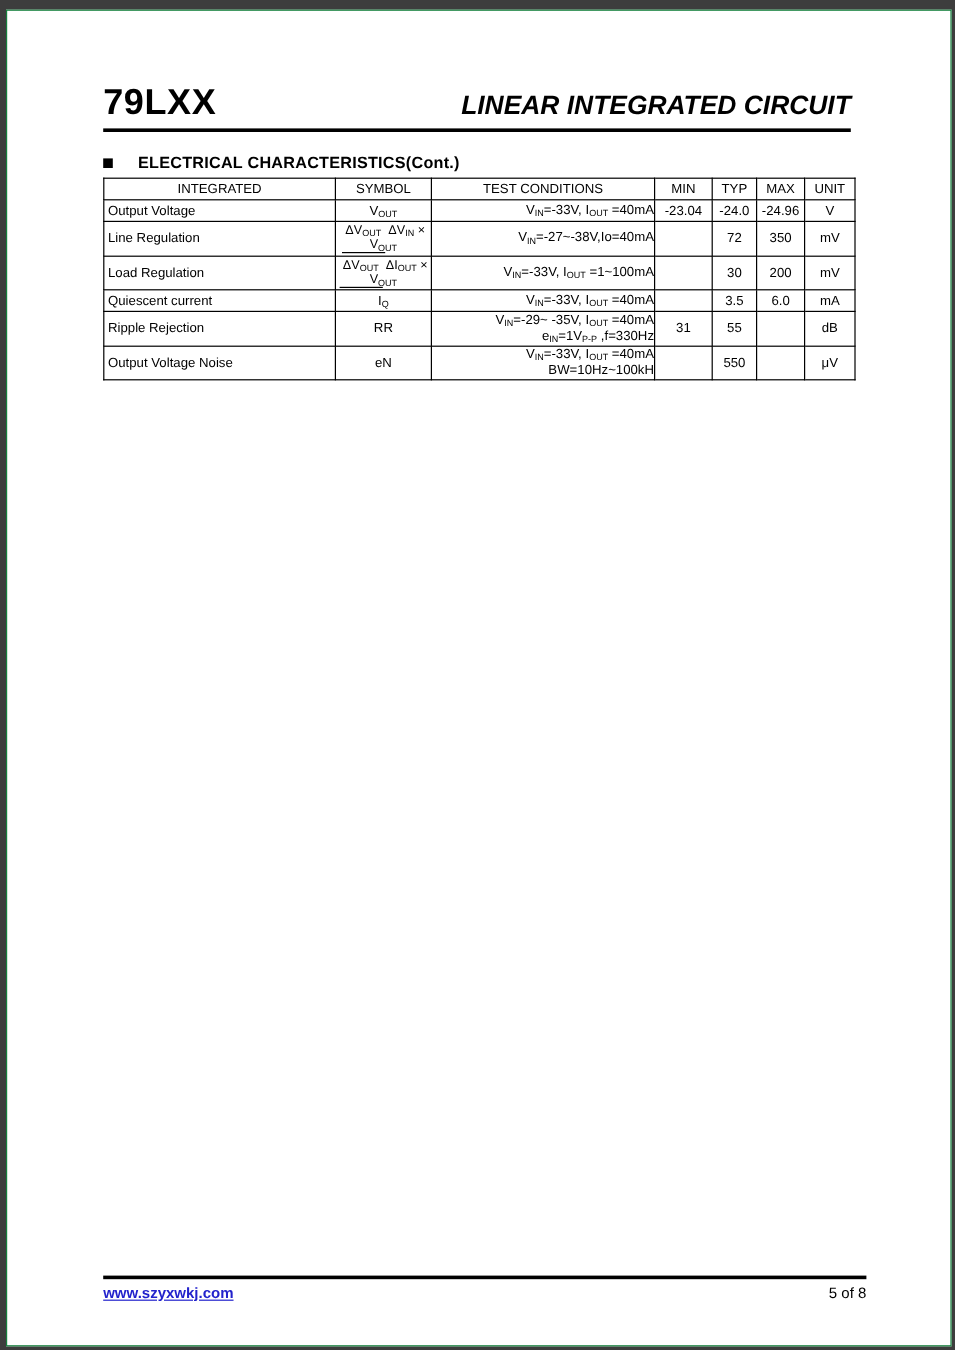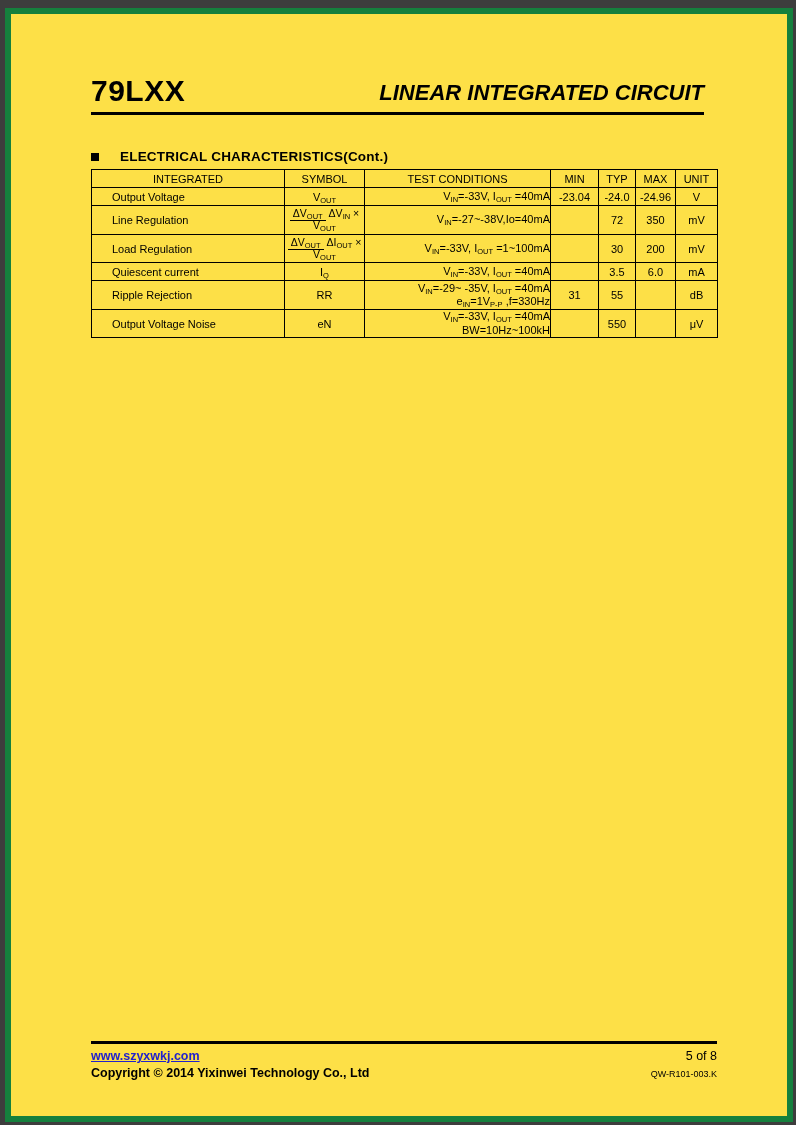--- a/index.html
+++ b/index.html
@@ -6,22 +6,22 @@
   html, body {
     width: 796px; height: 1125px;
     background: #3d3d3d;
     font-family: "Liberation Sans", sans-serif;
     color: #000;
   }
   .page-frame { position: relative; width: 796px; height: 1125px; }
   .page {
     position: absolute;
     left: 5px; top: 8px; right: 3px; bottom: 3px;
-    background: #fde047;
-    border: 6px solid #15803d;
+    background: #ffffff;
+    border: 1px solid #15803d;
   }
   .content {
     position: relative;
     height: 100%;
     padding: 0 83px 0 80px;
   }
 
   
   .masthead {
     display: flex;
@@ -39,21 +39,21 @@
     font-size: 22px;
     font-weight: bold;
     font-style: italic;
     line-height: 1;
     padding-bottom: 2px;
   }
   .masthead-rule { border-top: 3px solid #000; margin-top: 6px; }
 
   
   .section-heading {
-    margin-top: 34px;
+    margin-top: 18px;
     display: flex;
     align-items: center;
   }
   .bullet-square {
     width: 8px; height: 8px;
     background: #000;
     margin-right: 21px;
     flex: 0 0 auto;
   }
   .section-title { font-size: 13.5px; font-weight: bold; letter-spacing: 0.2px; }
@@ -78,36 +78,36 @@
   .char-table col.c-unit  { width: 42px; }
   .char-table th, .char-table td {
     border: 1px solid #000;
     font-size: 11px;
     font-weight: normal;
     vertical-align: middle;
     overflow: hidden;
   }
   .char-table th { text-align: center; height: 18px; }
   .char-table td { text-align: center; }
-  .char-table td.al { text-align: left; padding-left: 20px; }
+  .char-table td.al { text-align: left; padding-left: 3px; }
   .char-table td.cond { text-align: right; padding-left: 4px; line-height: 13.5px; }
   tr.h18 { height: 18px; }
   tr.h28 { height: 28px; }
   tr.h29 { height: 29px; }
 
   sub { font-size: 7.5px; line-height: 0; vertical-align: -2px; }
 
   .frac {
     display: inline-block;
     text-align: center;
     font-size: 10.5px;
     line-height: 1.1;
     vertical-align: middle;
   }
-  .frac .num { border-bottom: 1px solid #000; padding: 0 3px 1px; }
+  .frac .num { border-bottom: 1px solid #000; padding: 0 3px 12px; }
   .frac .den { padding-top: 19px; }
 
   
   .footer {
     position: absolute;
     left: 80px; right: 70px;
     bottom: 36px;
   }
   .footer-rule { border-top: 3px solid #000; margin-bottom: 5px; }
   .footer-row { display: flex; justify-content: space-between; align-items: baseline; }
@@ -240,21 +240,17 @@
         </tr>
       </tbody>
         </table>
 
       <div class="footer">
         <div class="footer-rule"></div>
         <div class="footer-row">
           <a class="site-link">www.szyxwkj.com</a>
           <span class="page-indicator">5 of 8</span>
         </div>
-        <div class="footer-row footer-row2">
-          <span class="copyright">Copyright © 2014 Yixinwei Technology Co., Ltd</span>
-          <span class="doc-code">QW-R101-003.K</span>
-        </div>
       </div>
 
     </div>
   </div>
 </div>
 
 </body></html>

